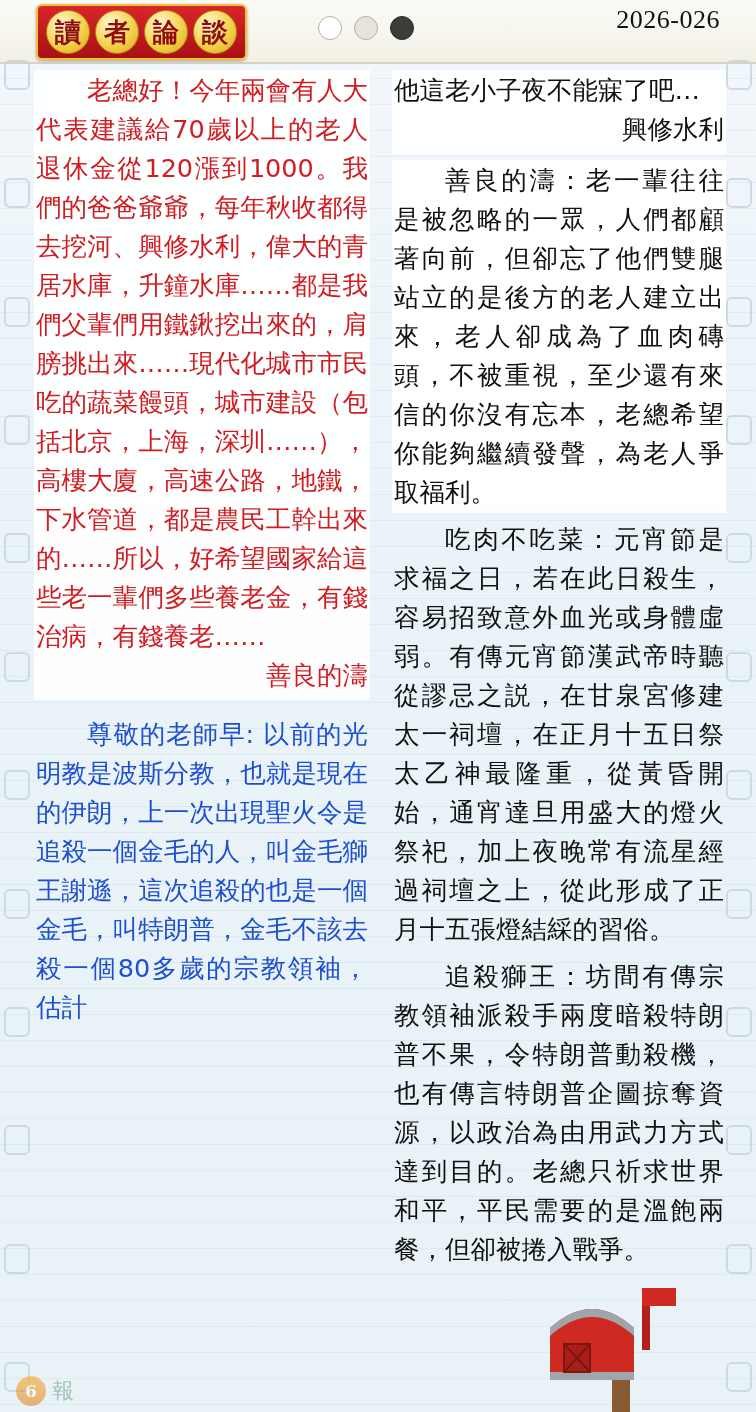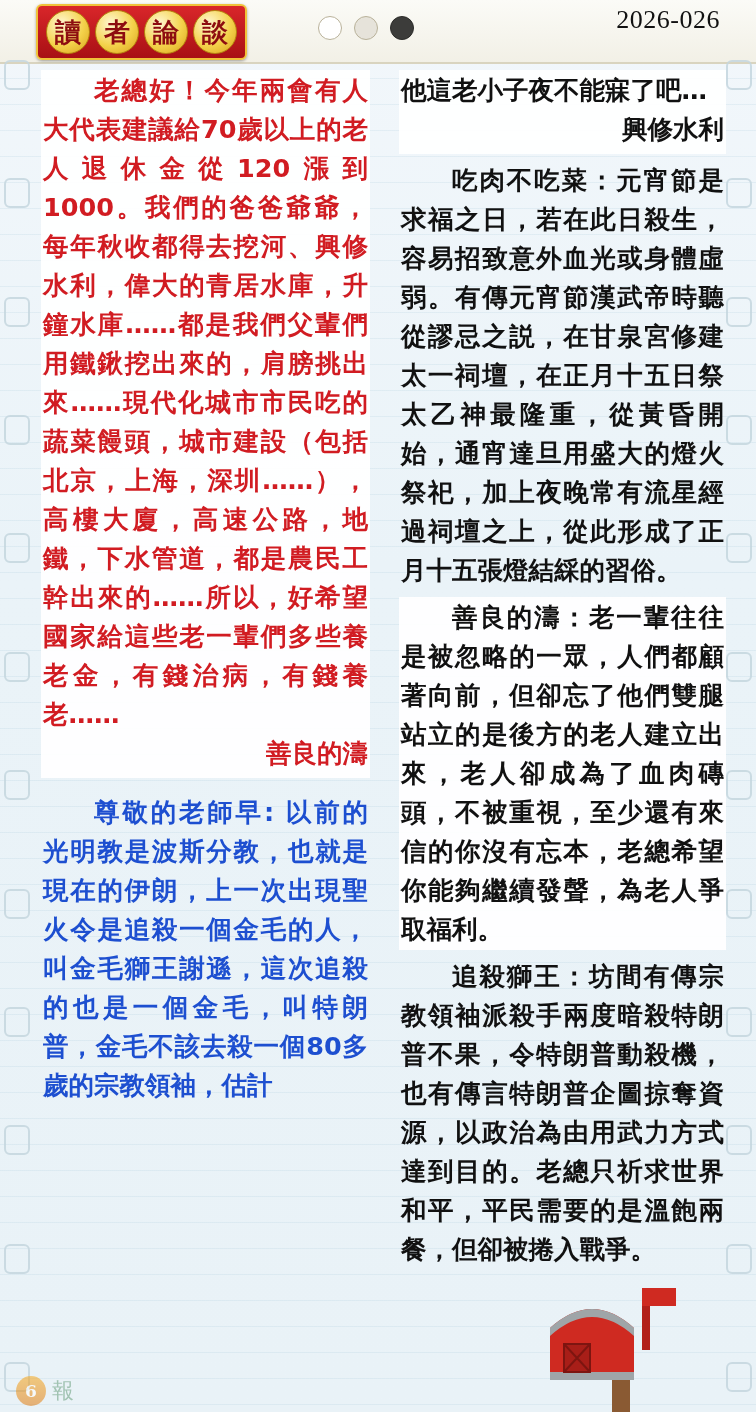--- a/index.html
+++ b/index.html
@@ -120,21 +120,21 @@
     padding: 6px 30px 0 30px;
     box-sizing: border-box;
   }
   .col {
     width: 348px;
     box-sizing: border-box;
   }
   .col.left { padding-right: 8px; }
   .col.right { padding-left: 10px; }
 
-  .letter { margin: 0 0 6px 11px; font-weight: bold; }
+  .letter { margin: 0 0 6px 4px; }
 
   .ptext {
     margin: 0;
     font-family: "DejaVu Sans", "Liberation Sans", sans-serif;
     font-size: 25.5px;
     line-height: 39px;
     color: #d11c22;
     text-align: justify;
     text-justify: inter-ideograph;
     letter-spacing: 0px;
@@ -267,26 +267,26 @@
 
     </div>
 
     <div class="col right">
 
       <div class="letter block-white">
         <p class="ptext black">他這老小子夜不能寐了吧…</p>
         <p class="sign black">興修水利</p>
       </div>
 
+      <div class="letter block-white">
+        <p class="ptext black indent">善良的濤：老一輩往往是被忽略的一眾，人們都顧著向前，但卻忘了他們雙腿站立的是後方的老人建立出來，老人卻成為了血肉磚頭，不被重視，至少還有來信的你沒有忘本，老總希望你能夠繼續發聲，為老人爭取福利。</p>
+      </div>
+
       <div class="letter block-plain">
         <p class="ptext black indent">吃肉不吃菜：元宵節是求福之日，若在此日殺生，容易招致意外血光或身體虛弱。有傳元宵節漢武帝時聽從謬忌之説，在甘泉宮修建太一祠壇，在正月十五日祭太乙神最隆重，從黃昏開始，通宵達旦用盛大的燈火祭祀，加上夜晚常有流星經過祠壇之上，從此形成了正月十五張燈結綵的習俗。</p>
-      </div>
-
-      <div class="letter block-white">
-        <p class="ptext black indent">善良的濤：老一輩往往是被忽略的一眾，人們都顧著向前，但卻忘了他們雙腿站立的是後方的老人建立出來，老人卻成為了血肉磚頭，不被重視，至少還有來信的你沒有忘本，老總希望你能夠繼續發聲，為老人爭取福利。</p>
       </div>
 
       <div class="letter block-plain">
         <p class="ptext black indent">追殺獅王：坊間有傳宗教領袖派殺手兩度暗殺特朗普不果，令特朗普動殺機，也有傳言特朗普企圖掠奪資源，以政治為由用武力方式達到目的。老總只祈求世界和平，平民需要的是溫飽兩餐，但卻被捲入戰爭。</p>
       </div>
 
     </div>
   </div>
 
   <svg class="mailbox" viewBox="0 0 210 180">

